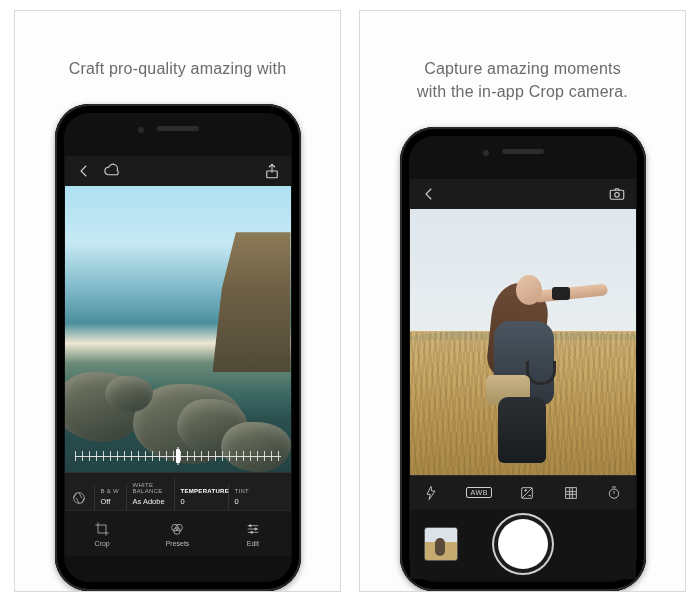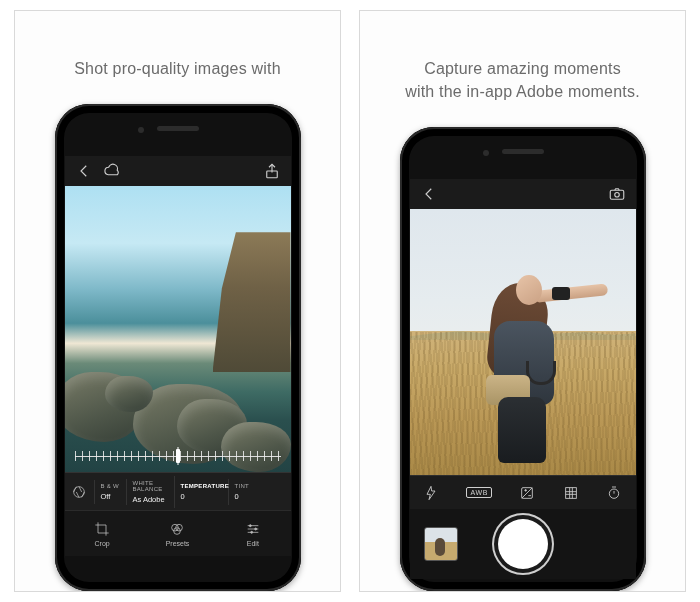--- a/index.html
+++ b/index.html
@@ -103,21 +103,21 @@
   .slider-knob{
     position:absolute; left:50%; top:50%; transform:translate(-50%,-50%);
     width:4px; height:14px; background:#fff; border-radius:1px;
   }
   .slider-major{
     position:absolute; left:50%; top:50%; transform:translate(-50%,-50%);
     width:1px; height:18px; background:#fff;
   }
 
   .edit-settings {
-    height: 38px; display:flex; align-items:center; color:#cfcfcf; font-size:7px;
+    height: 38px; display:flex; align-items:flex-end; color:#cfcfcf; font-size:7px;
     border-top:1px solid #333; background:#1e1e1e;
   }
   .edit-settings > div { border-right:1px solid #333; padding:4px 6px; display:flex; flex-direction:column; justify-content:center; gap:3px;}
   .edit-settings > div:last-child{border-right:none;}
   .col-icon{width:30px;align-items:center;justify-content:center;}
   .col-icon svg{width:16px;height:16px;stroke:#cfcfcf;fill:none;stroke-width:1;}
   .lbl{font-size:6px;letter-spacing:.3px;color:#aaa;}
   .val{font-size:7.5px;color:#eee;}
   .col-bw{width:32px;}
   .col-wb{width:48px;}
@@ -198,21 +198,21 @@
     width:50px;height:50px;border-radius:50%;
     background:#fff; box-shadow:0 0 0 4px #1b1b1b, 0 0 0 6px #cfcfcf;
   }
   .cam-blank{width:34px;height:34px;}
 </style>
 </head>
 <body>
 
 <div class="pane">
   <div class="tagline">
-    <span>Shot pro-quality images with</span><br>
+    <span>Craft pro-quality amazing with</span><br>
   </div>
 
   <div class="phone">
     <div class="speaker"></div>
     <div class="sensor"></div>
     <div class="screen">
 
       <div class="edit-topbar">
         <span style="display:flex;gap:10px;align-items:center">
           <svg viewBox="0 0 24 24">
@@ -299,21 +299,21 @@
         </div>
       </div>
 
     </div>
   </div>
 </div>
 
 <div class="pane">
   <div class="tagline">
     <span>Capture amazing moments</span><br>
-    <span>with the in-app Adobe moments.</span>
+    <span>with the in-app Crop camera.</span>
   </div>
 
   <div class="phone">
     <div class="speaker"></div>
     <div class="sensor"></div>
     <div class="screen">
 
       <div class="cam-topbar">
         <svg viewBox="0 0 24 24">
             <polyline points="15 5 8 12 15 19"></polyline>

